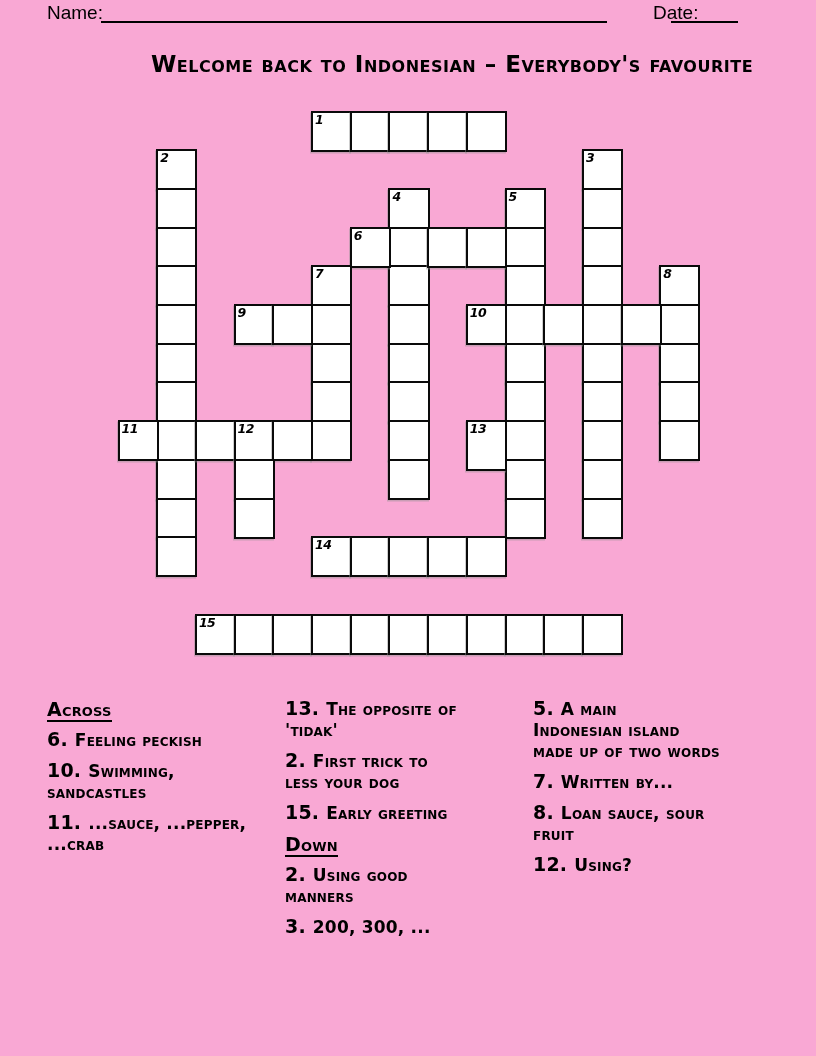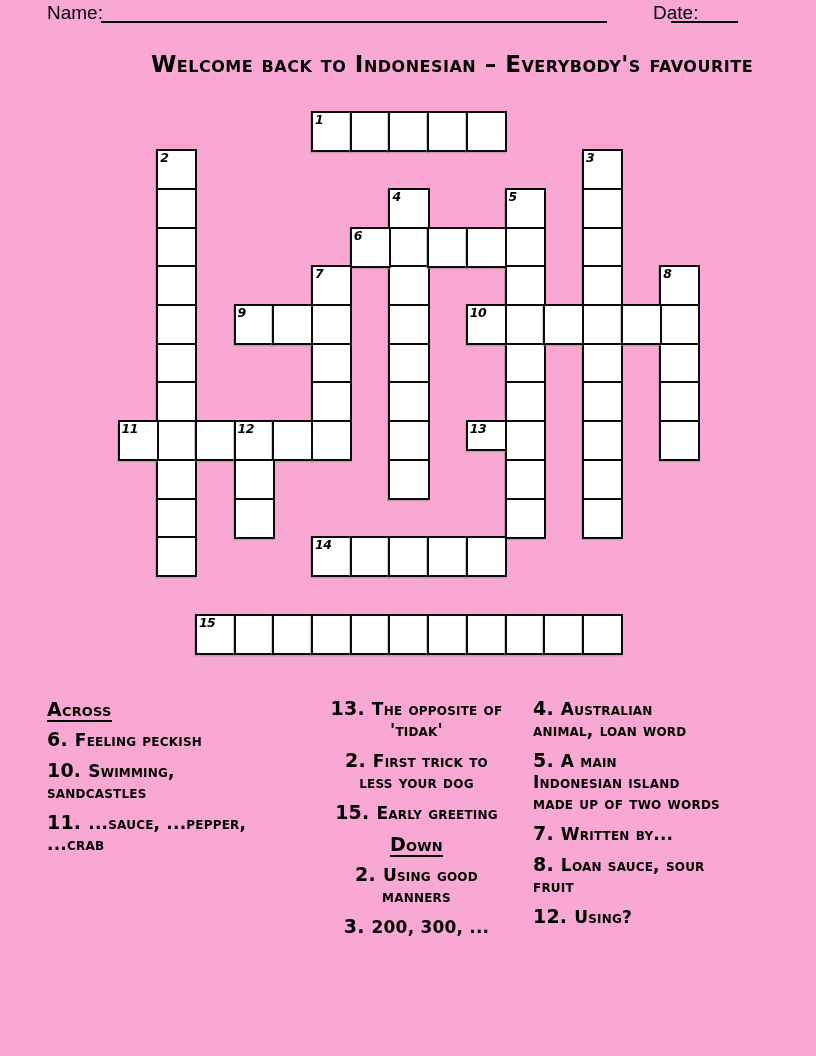--- a/index.html
+++ b/index.html
@@ -28,21 +28,21 @@
           border:2.5px solid #0a0a0a;
           box-shadow:-1px 1.5px 0 rgba(145,145,145,.45); }
   .cellnum { position:absolute; top:0; left:2px; font-size:12.5px; font-weight:bold;
              font-style:italic; letter-spacing:-.5px; line-height:14px; }
 
   
   .clue-col { position:absolute; top:698px; font-weight:bold;
               font-variant:small-caps; font-variant-caps:small-caps;
               font-size:17px; line-height:21px; letter-spacing:.2px; }
   #clue-col-0 { left:47px;  width:237px; }
-  #clue-col-1 { left:295px; width:243px;text-align:center; }
+  #clue-col-1 { left:285px; width:243px; }
   #clue-col-2 { left:533px; width:252px; }
   .clue { margin-bottom:9px; }
   .clue-heading { font-size:19px; line-height:22px; margin-bottom:7px; }
   .clue-heading > span { display:inline-block; border-bottom:2.5px solid #000; padding-bottom:0; }
   .cnum  { font-size:19px; margin-right:7px; }
   .ctext { white-space:pre-line; }
 </style>
 </head>
 <body>
 
@@ -141,21 +141,21 @@
       <div class="cell" style="left: 117.5px; top: 420.1px; width: 41.2px; height: 41.2px;">
         <span class="cellnum">11</span>
       </div>
       <div class="cell" style="left: 194.9px; top: 420.1px; width: 41.2px; height: 41.2px;"></div>
       <div class="cell" style="left: 233.6px; top: 420.1px; width: 41.2px; height: 41.2px;">
         <span class="cellnum">12</span>
       </div>
       <div class="cell" style="left: 272.3px; top: 420.1px; width: 41.2px; height: 41.2px;"></div>
       <div class="cell" style="left: 233.6px; top: 458.8px; width: 41.2px; height: 41.2px;"></div>
       <div class="cell" style="left: 233.6px; top: 497.5px; width: 41.2px; height: 41.2px;"></div>
-      <div class="cell" style="left: 465.8px; top: 420.1px; width: 41.2px; height: 31px;">
+      <div class="cell" style="left: 465.8px; top: 420.1px; width: 41.2px; height: 51px;">
         <span class="cellnum">13</span>
       </div>
       <div class="cell" style="left: 311px; top: 536.2px; width: 41.2px; height: 41.2px;">
         <span class="cellnum">14</span>
       </div>
       <div class="cell" style="left: 349.7px; top: 536.2px; width: 41.2px; height: 41.2px;"></div>
       <div class="cell" style="left: 388.4px; top: 536.2px; width: 41.2px; height: 41.2px;"></div>
       <div class="cell" style="left: 427.1px; top: 536.2px; width: 41.2px; height: 41.2px;"></div>
       <div class="cell" style="left: 465.8px; top: 536.2px; width: 41.2px; height: 41.2px;"></div>
       <div class="cell" style="left: 194.9px; top: 613.6px; width: 41.2px; height: 41.2px;">
@@ -186,22 +186,20 @@
 'tidak'</span></div>
       <div class="clue"><span class="cnum">2.</span><span class="ctext">First trick to
 less your dog</span></div>
       <div class="clue"><span class="cnum">15.</span><span class="ctext">Early greeting</span></div>
       <div class="clue-heading"><span>Down</span></div>
       <div class="clue"><span class="cnum">2.</span><span class="ctext">Using good
 manners</span></div>
       <div class="clue"><span class="cnum">3.</span><span class="ctext">200, 300, ...</span></div>
     </div>
   <div class="clue-col" id="clue-col-2">
-      <div class="clue"><span class="cnum">4.</span><span class="ctext">Australian
-animal, loan word</span></div>
       <div class="clue"><span class="cnum">5.</span><span class="ctext">A main
 Indonesian island
 made up of two words</span></div>
       <div class="clue"><span class="cnum">7.</span><span class="ctext">Written by...</span></div>
       <div class="clue"><span class="cnum">8.</span><span class="ctext">Loan sauce, sour
 fruit</span></div>
       <div class="clue"><span class="cnum">12.</span><span class="ctext">Using?</span></div>
     </div>
 
 </div>

